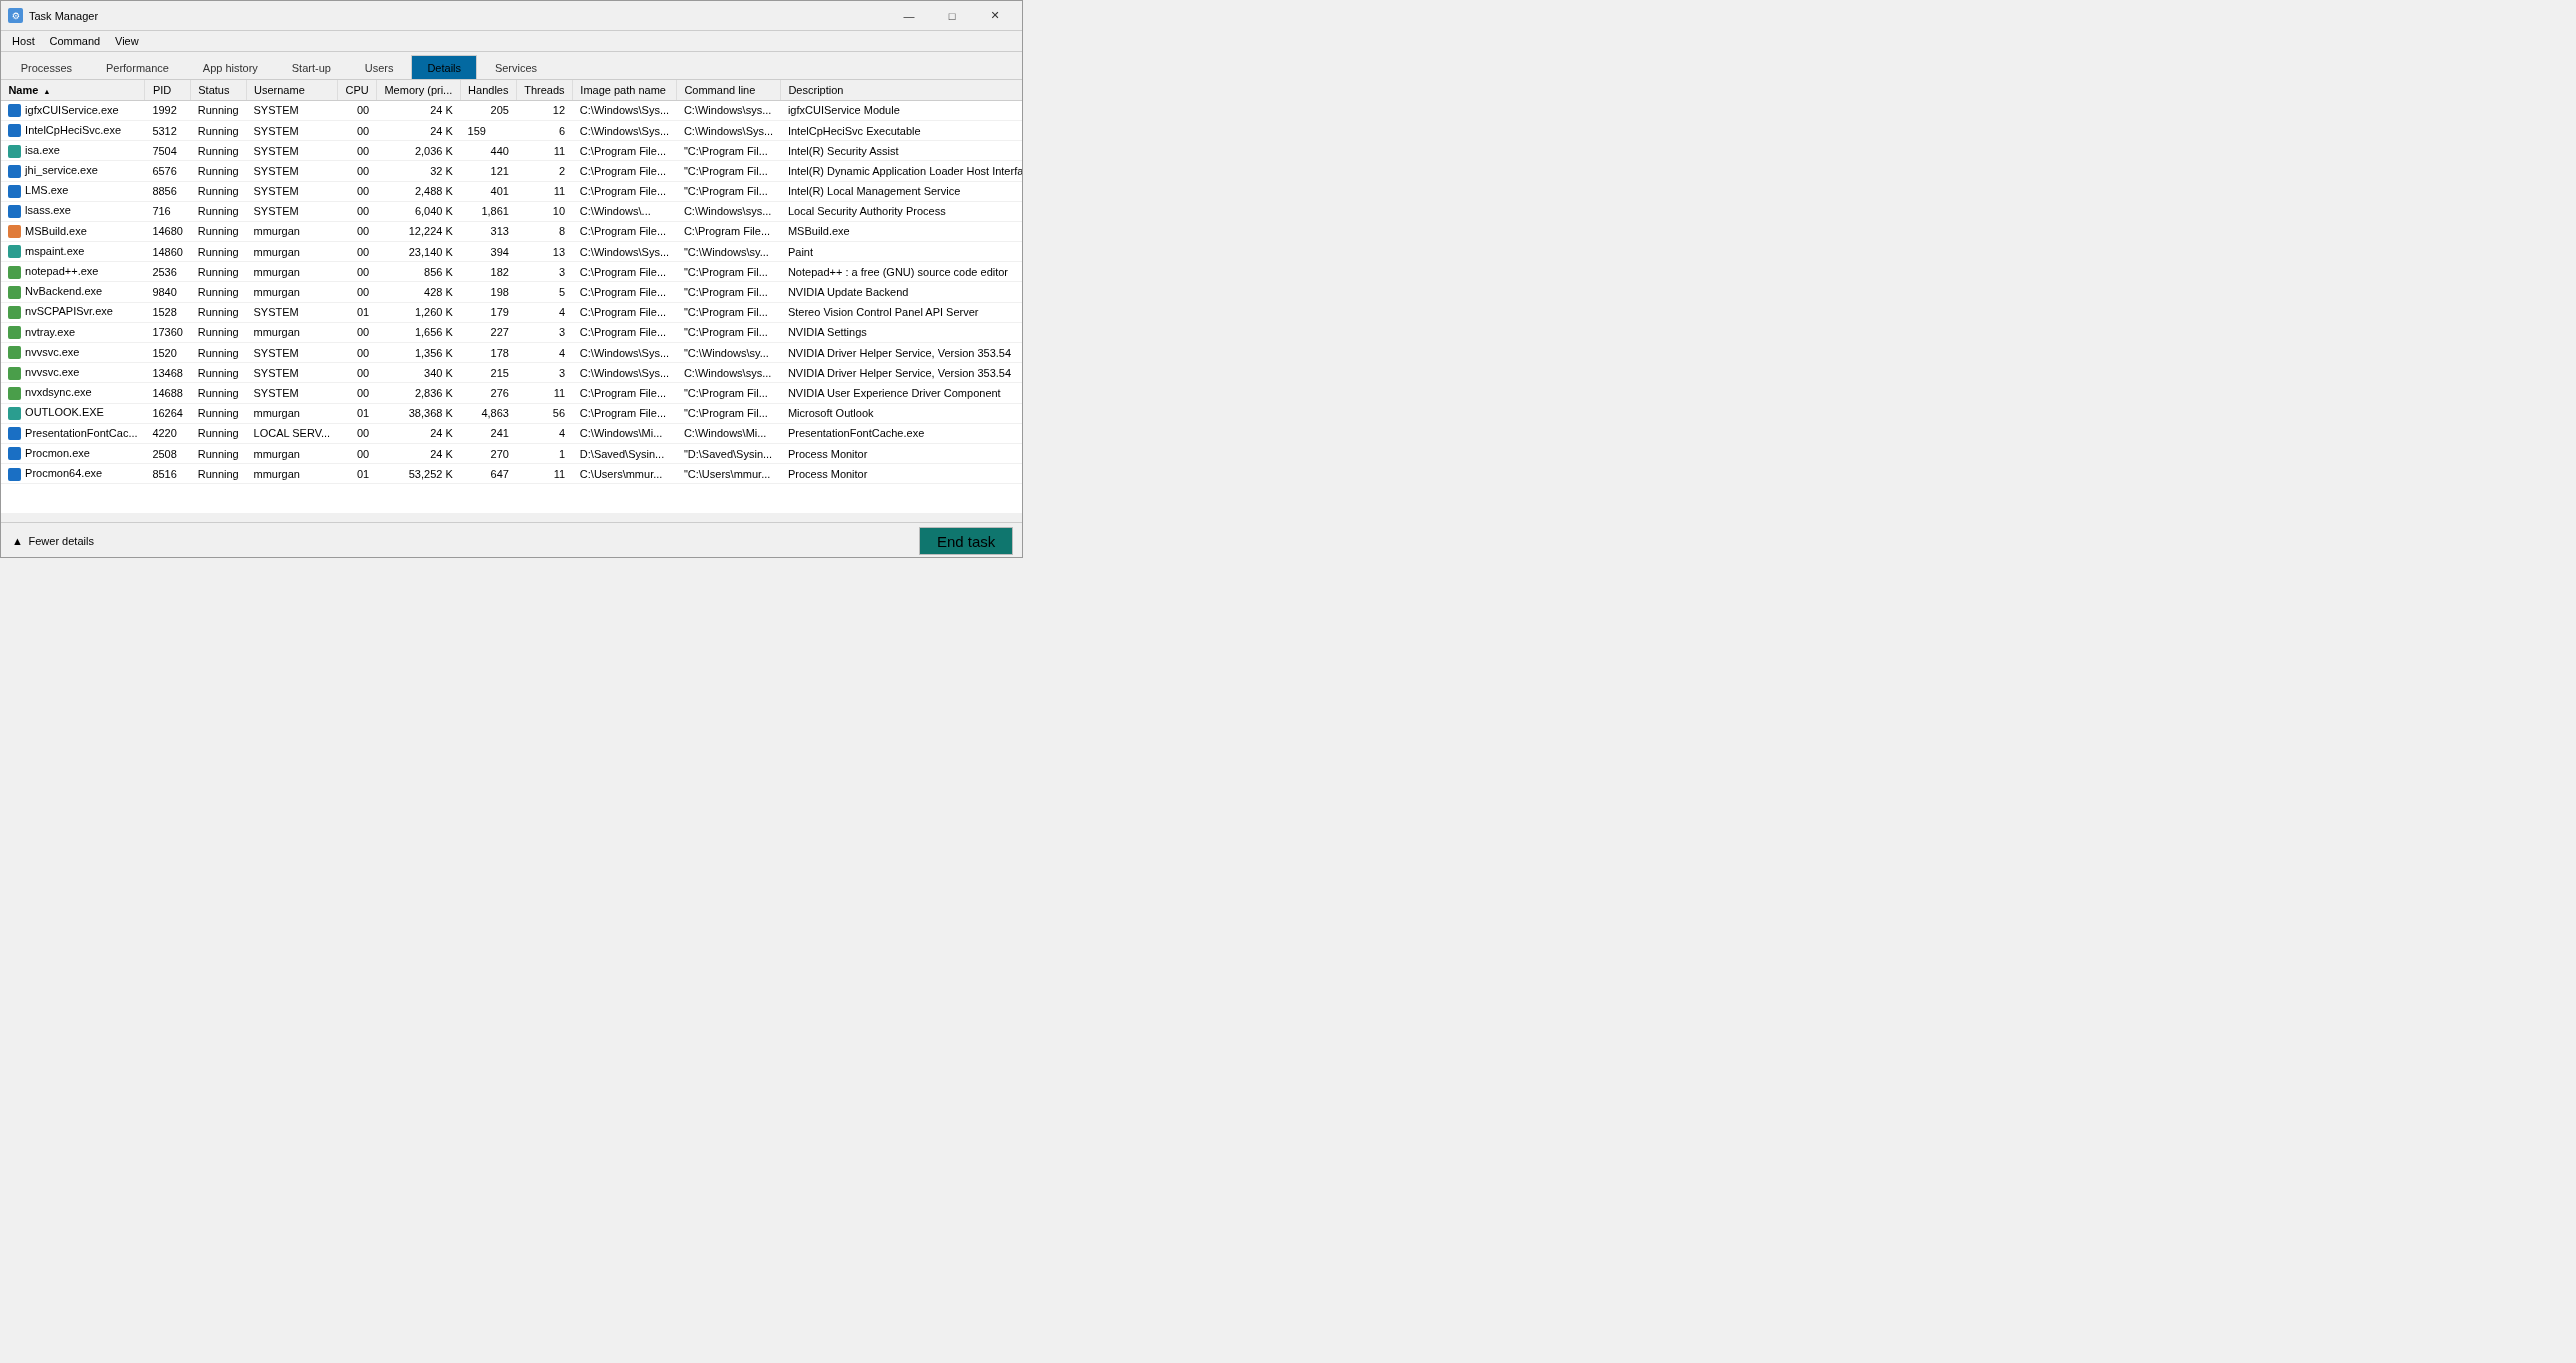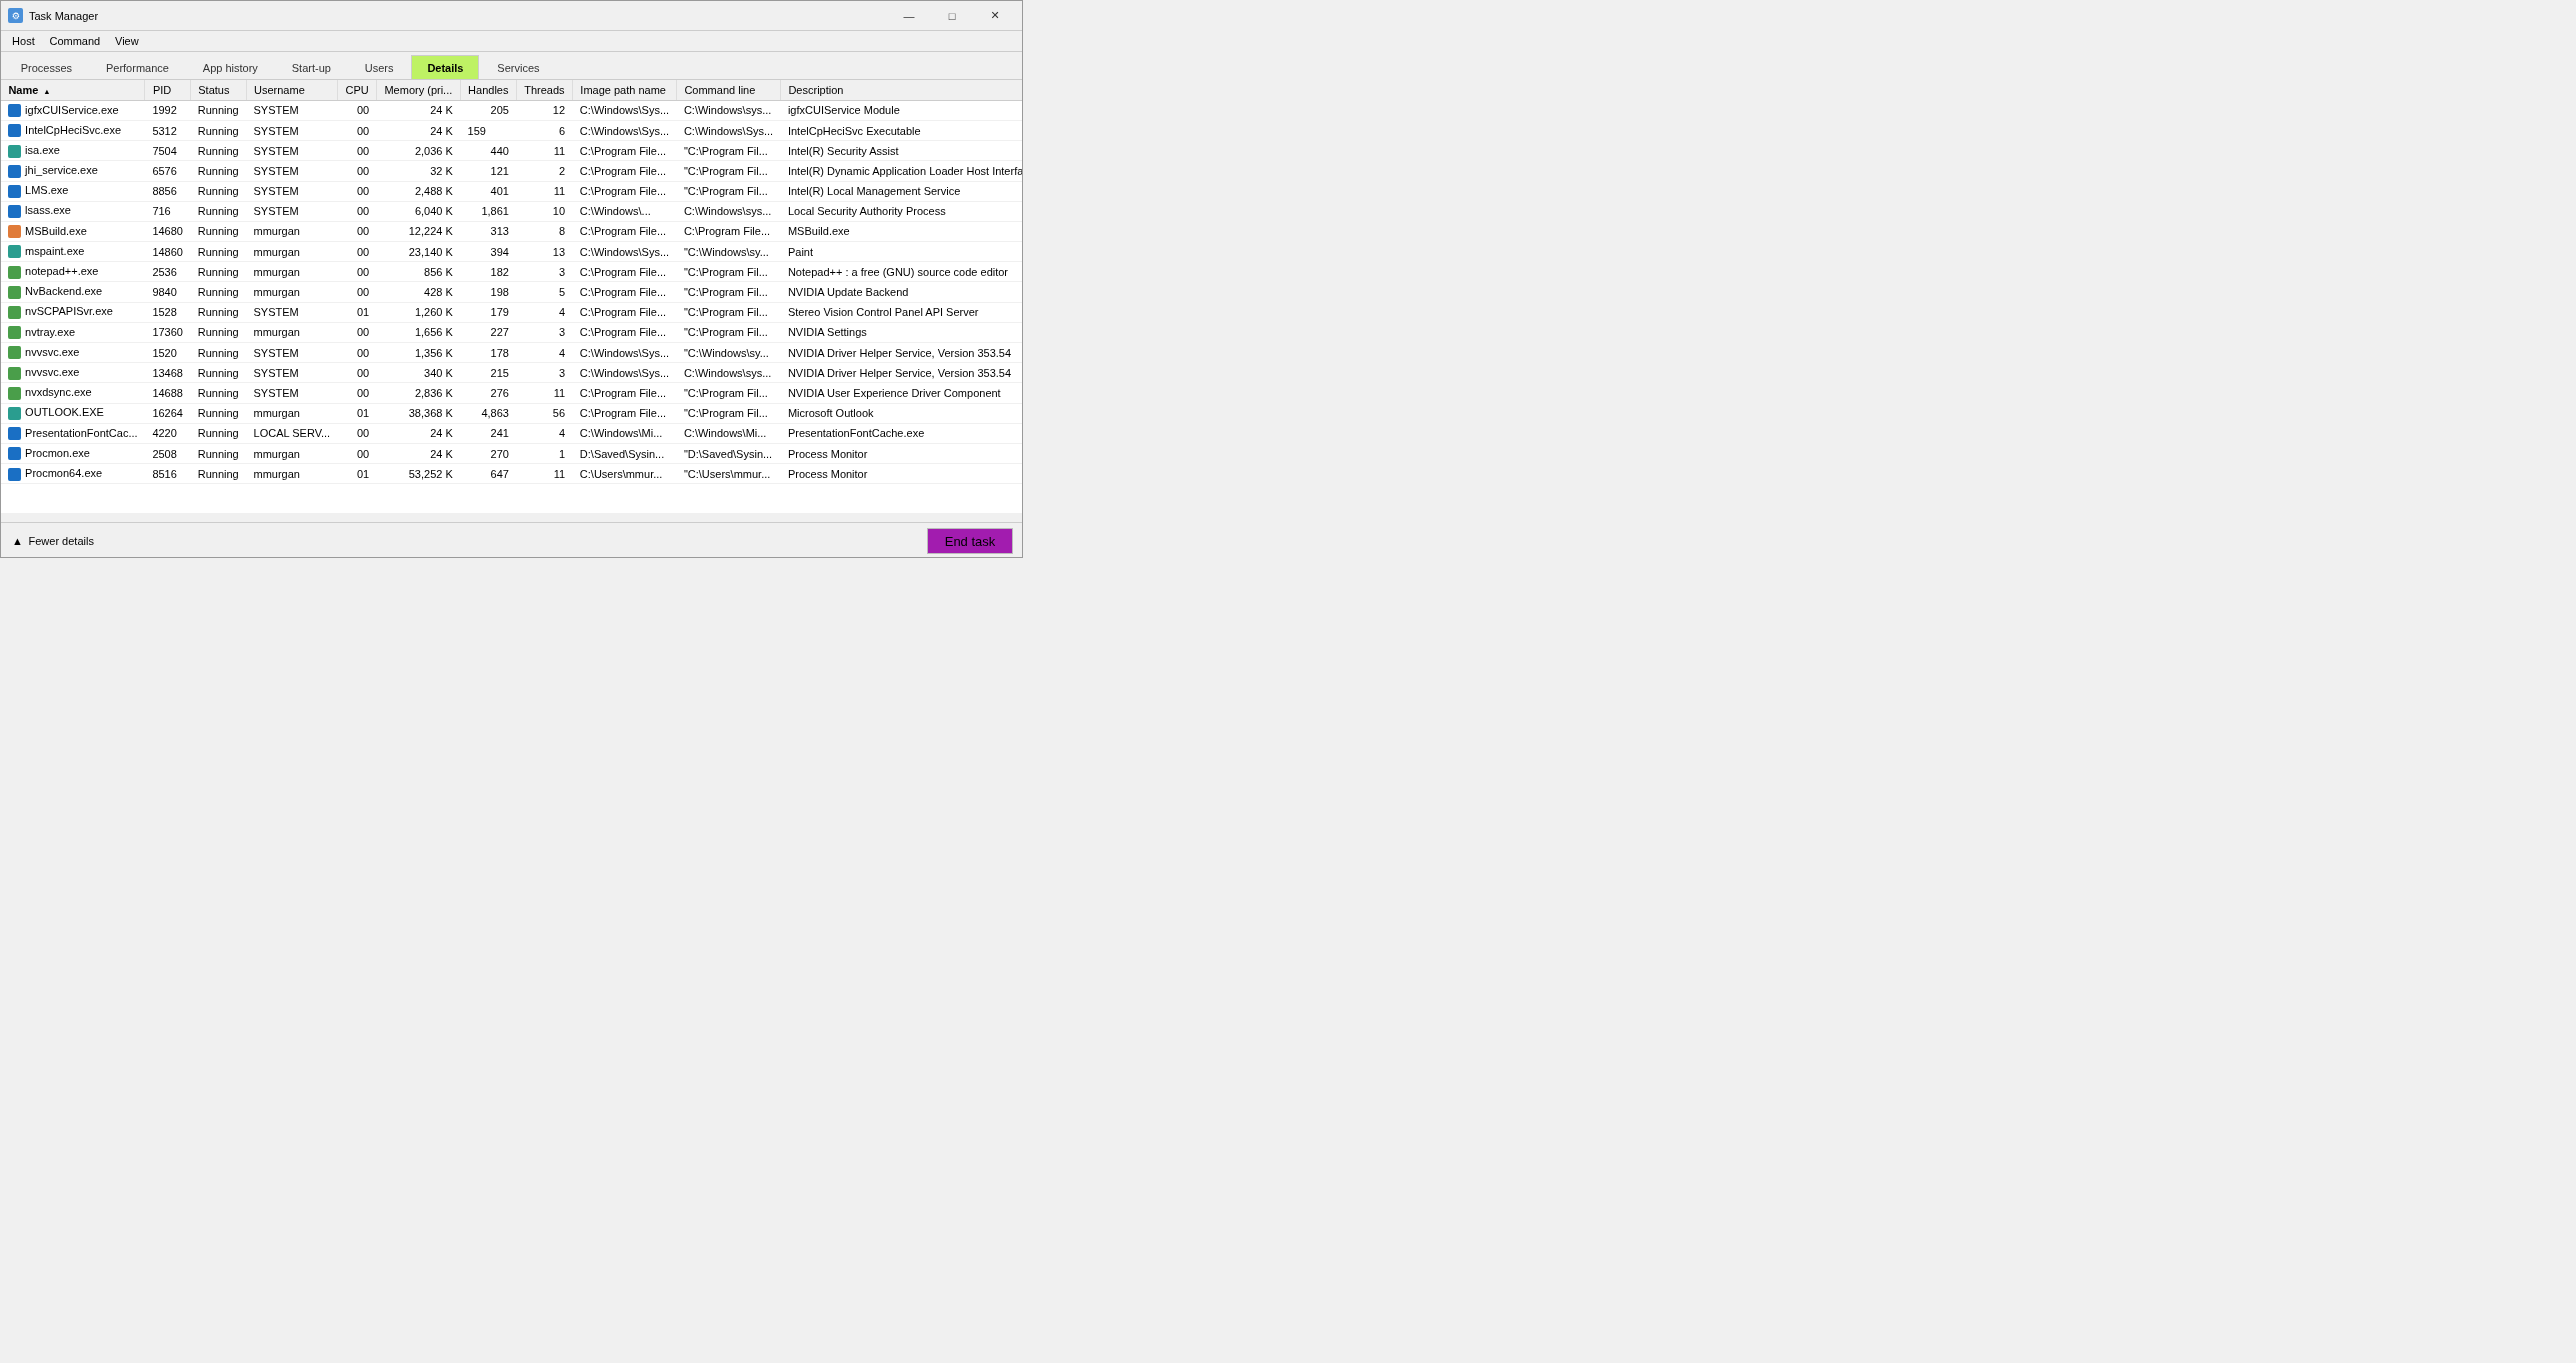--- a/index.html
+++ b/index.html
@@ -81,24 +81,24 @@
       padding: 5.6px 15px;
       cursor: pointer;
       font-size: 11px;
       border: 0.9px solid transparent;
       border-bottom: none;
       color: #333;
       background: transparent;
       margin-right: 1.9px;
     }
     .tab.active {
-      background: #bef264;
+      background: #0369a1;
       border-color: #ccc;
       border-bottom-color: #fff;
-      font-weight: 700;
+      font-weight: 400;
       color: #000;
     }
     .table-container {
       background: white;
       overflow-y: auto;
       overflow-x: auto;
       height: calc(100% - 125px);
     }
     table {
       width: 100%;
@@ -146,25 +146,25 @@
       padding: 0 11px;
     }
     .fewer-details {
       display: flex;
       align-items: center;
       gap: 5.6px;
       cursor: pointer;
       font-size: 11px;
     }
     .end-task-btn {
-      background: #a21caf;
+      background: #0f766e;
       border: 0.9px solid #bbb;
       padding: 4.6px 16.7px;
       cursor: pointer;
-      font-size: 13px;
+      font-size: 15px;
       color: #000;
     }
     .sort-arrow {
       font-size: 7.4px;
       margin-left: 1.9px;
     }
   </style>
 </head>
 <body>
 

